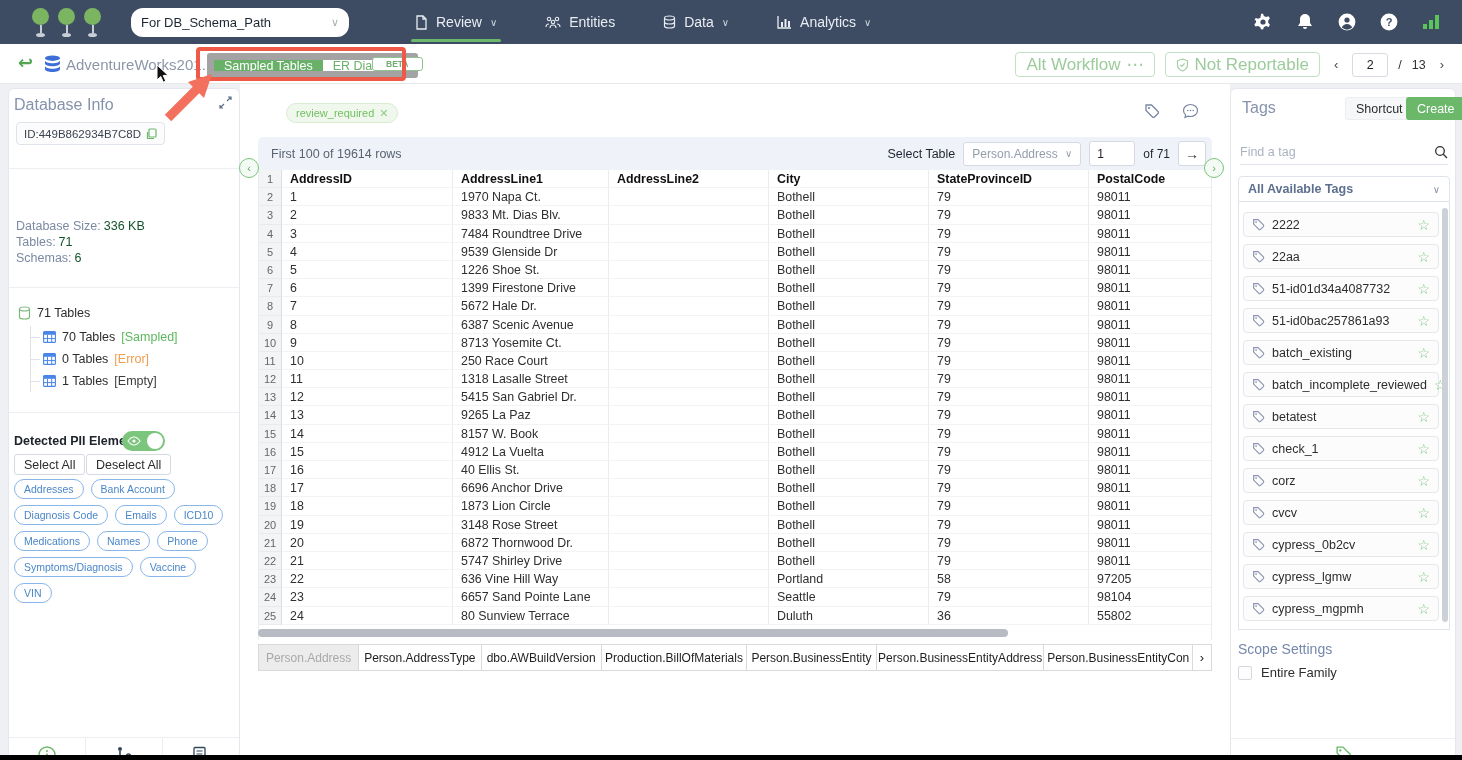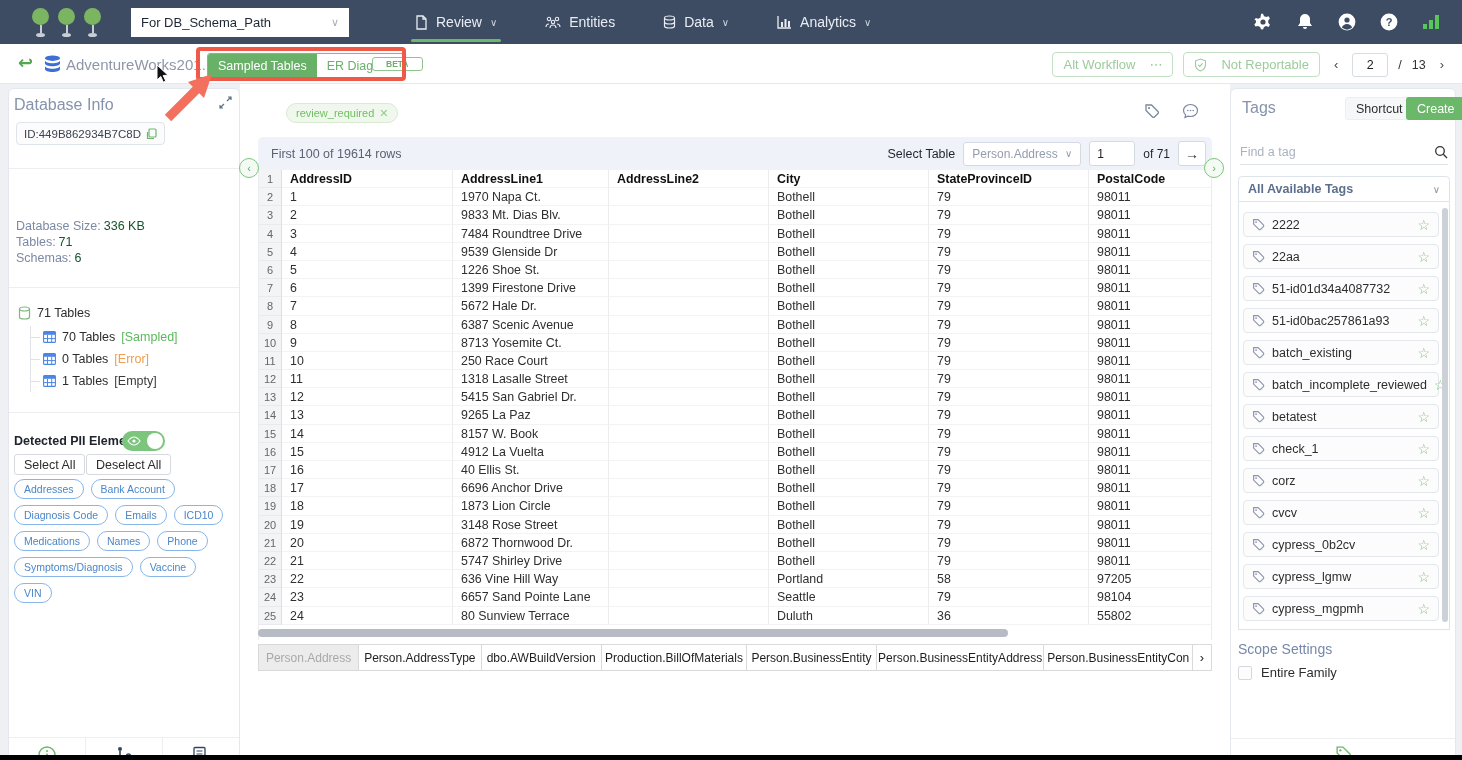--- a/index.html
+++ b/index.html
@@ -6,41 +6,41 @@
   html,body{width:1462px;height:760px;overflow:hidden;font-family:"Liberation Sans","DejaVu Sans",sans-serif;background:#eef0f4}
   svg{display:block}
 
   
   #topbar{position:absolute;left:0;top:0;width:1462px;height:44px;background:#3d4c63;display:flex;align-items:center}
   #logo{display:flex;gap:9px;margin-left:32px}
   .pin{display:flex;flex-direction:column;align-items:center}
   .pin .ball{width:17px;height:17px;border-radius:50%;background:#7cb561}
   .pin .stem{width:2px;height:8px;background:#c7ced6}
   .pin .base{width:9px;height:4px;border-radius:50%;background:#c7ced6}
-  #schema-select{margin-left:30px;width:218px;height:29px;background:#fff;border-radius:0;display:flex;align-items:center;padding:8px 10px;font-size:13px;color:#1d2733;justify-content:space-between}
+  #schema-select{margin-left:30px;width:218px;height:29px;background:#fff;border-radius:12px;display:flex;align-items:center;padding:8px 10px;font-size:13px;color:#1d2733;justify-content:space-between}
   #schema-select .chev{color:#a6adb8;font-size:11px}
   .navtabs{display:flex;align-items:center;margin-left:42px;gap:0}
   .navtab{position:relative;height:44px;display:flex;align-items:center;gap:8px;color:#e9edf3;font-size:14px;padding:0 24px;cursor:pointer}
   .navtab .chev{font-size:10px;color:#cdd4dd}
   .navtab.active::after{content:"";position:absolute;left:20px;right:20px;bottom:2px;height:3px;background:#6cb86a;border-radius:2px}
   #topbar-right{margin-left:auto;display:flex;align-items:center;gap:24px;margin-right:22px}
   .tb-icon{width:18px;height:18px;display:flex;align-items:center;justify-content:center}
 
   
   #subheader{position:absolute;left:0;top:44px;width:1462px;height:40px;background:#fff;border-bottom:1px solid #e6e8ec}
   #back-btn{position:absolute;left:18px;top:53px;font-size:18px;color:#53a753;font-weight:bold;line-height:20px}
   #db-icon{position:absolute;left:44px;top:55px}
   #doc-title{position:absolute;left:66px;top:56px;font-size:15px;color:#8e97a8}
-  #view-toggle{position:absolute;left:207px;top:53px;display:flex;border:1px solid #a3a3a3;border-radius:3px;overflow:hidden;height:25px}
+  #view-toggle{position:absolute;left:207px;top:53px;display:flex;border:7px solid #a3a3a3;border-radius:3px;overflow:hidden;height:25px}
   .vt-opt{display:flex;align-items:center;padding:0 10px;font-size:12.5px}
   .vt-opt.on{background:#69b169;color:#fff}
   .vt-opt.off{background:#fff;color:#69b169}
   #beta-badge{position:absolute;left:372px;top:57px;border:1px solid #8fc48f;color:#6fae6f;font-size:8.5px;padding:1px 13px;border-radius:3px;background:#fff;font-weight:bold}
   #hdr-right{position:absolute;right:14px;top:52px;display:flex;align-items:center;gap:10px}
-  .ghost-btn{display:flex;align-items:center;gap:14px;border:1px solid #c4e0c4;color:#9ccb9c;background:#fff;font-size:13px;height:25px;padding:0 10px;border-radius:4px}
+  .ghost-btn{display:flex;align-items:center;gap:6px;border:1px solid #c4e0c4;color:#9ccb9c;background:#fff;font-size:17px;height:25px;padding:0 10px;border-radius:4px}
   .pg-chev{color:#4a4a4a;font-size:13px;padding:0 4px}
   #pg-input{width:36px;height:24px;border:1px solid #d7dbe2;border-radius:3px;text-align:center;font-size:12.5px;color:#222;font-family:inherit}
   .pg-text{font-size:12.5px;color:#333}
 
   
   .card{position:absolute;background:#fff;border:1px solid #e4e8ee;border-radius:6px}
   #left-card{left:8px;top:88px;width:232px;height:700px}
   #right-card{left:1230px;top:88px;width:226px;height:700px}
   #center{position:absolute;left:240px;top:84px;width:990px;height:676px;background:#fff}
 

